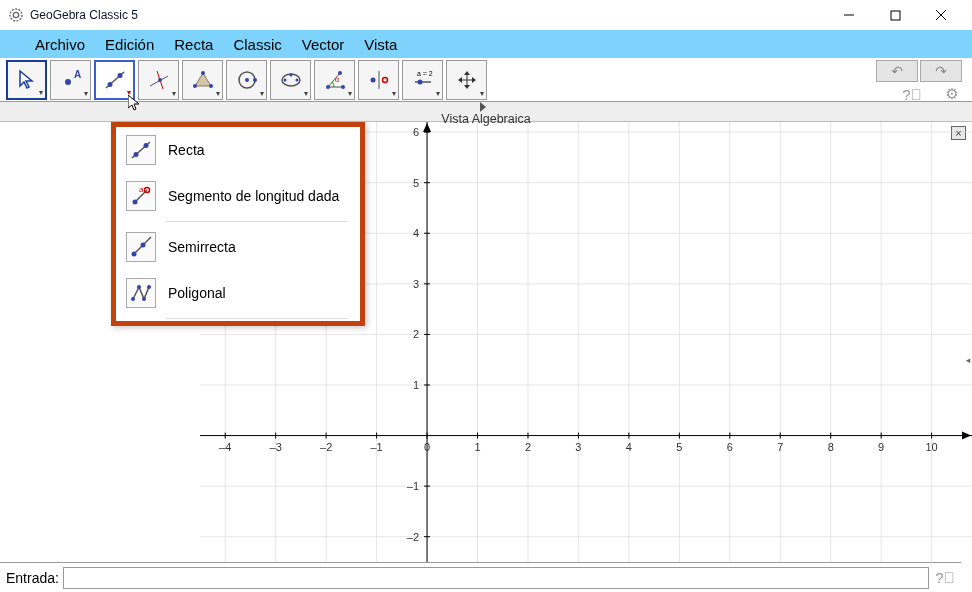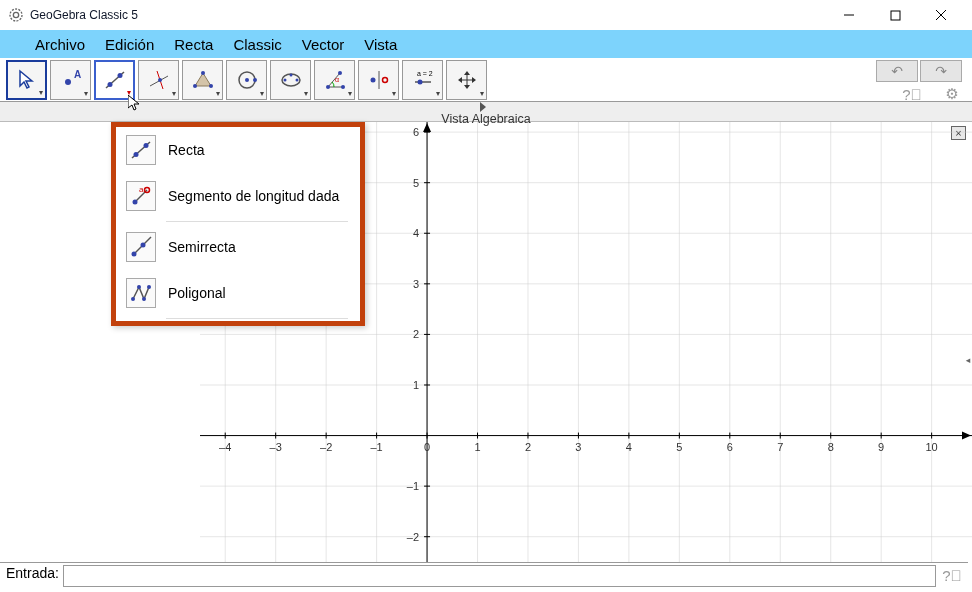--- a/index.html
+++ b/index.html
@@ -37,21 +37,21 @@
   .graphics { position: absolute; left: 200px; right: 0; top: 0; bottom: 0; overflow: hidden; }
   .axes { position: absolute; inset: 0; }
   
   
   .dropdown { position: absolute; left: 111px; top: 0; width: 254px; background: #fff; border: 5px solid #c2410c; box-shadow: 2px 2px 6px rgba(0,0,0,0.2); z-index: 20; }
   .dd-item { display: flex; align-items: center; padding: 8px 10px; font-size: 14px; }
   .dd-icon { width: 30px; height: 30px; border: 1px solid #aaa; background: #fafafa; margin-right: 12px; display:flex; align-items:center; justify-content:center; }
   .dd-sep { height: 1px; background: #ddd; margin: 2px 12px 2px 50px; }
   
   
-  .inputbar { position: absolute; bottom: 0; left: 0; right: 4px; height: 30px; border-top: 1px solid #999; display: flex; padding: 2px 6px; background: #fff; }
+  .inputbar { position: absolute; bottom: 0; left: 0; right: 11px; height: 30px; border-top: 1px solid #999; display: flex; align-items: center; padding: 2px 6px; background: #fff; }
   .inputbar label { font-size: 14px; margin-right: 4px; }
   .inputbar input { flex: 1; height: 22px; border: 1px solid #999; padding: 0 4px; font-size: 13px; }
   
   
   .cursor { position: absolute; top: 95px; left: 128px; z-index: 100; pointer-events: none; }
   
   .small-handle { position:absolute; right:0; top:calc(50% + 10px); width:8px; height:16px; display:flex; align-items:center; justify-content:center; font-size:9px; color:#666; z-index:5; }
 </style>
 </head>
 <body>

